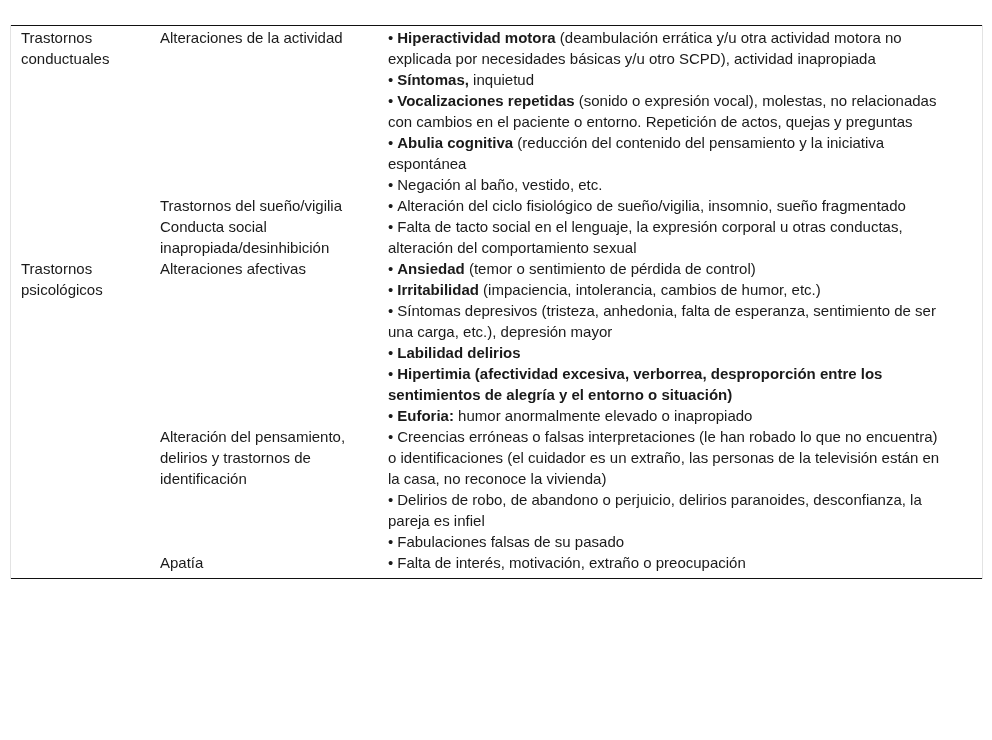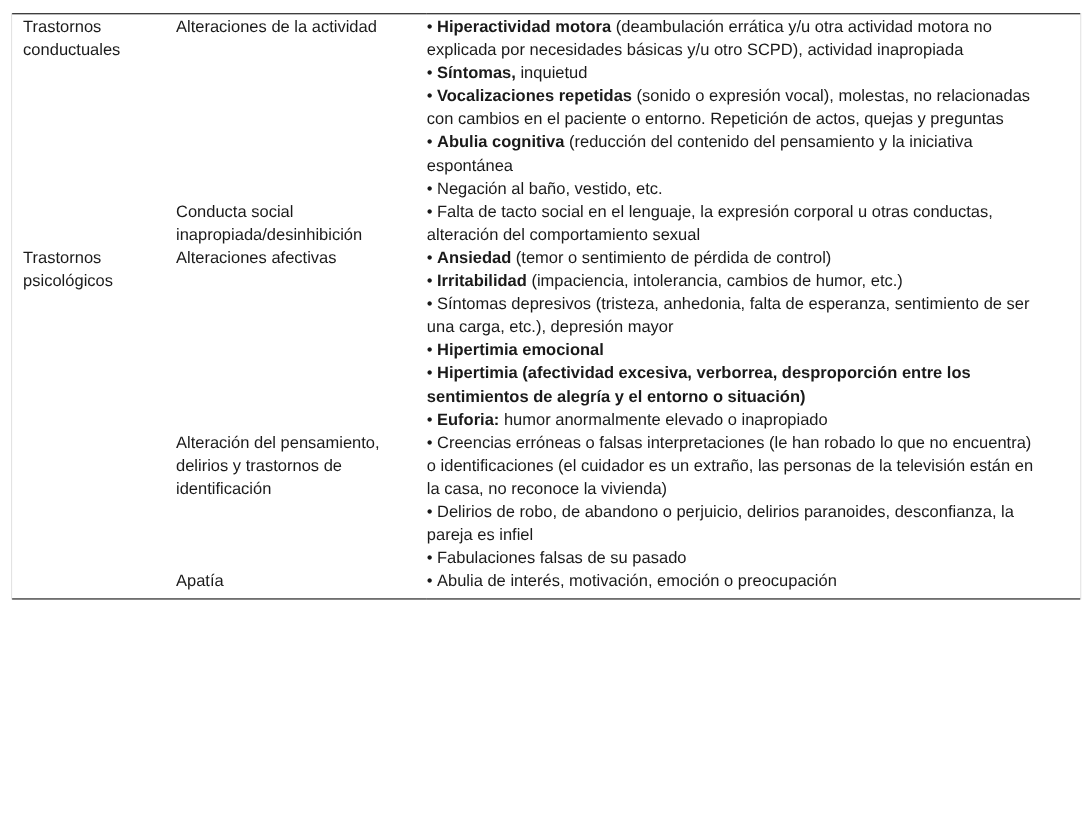--- a/index.html
+++ b/index.html
@@ -11,21 +11,21 @@
       width: 992px;
       height: 740px;
       overflow: hidden;
       font-family: "Liberation Sans", sans-serif;
       font-size: 15px;
       color: #1a1a1a;
     }
     .table-wrap {
       position: absolute;
       left: 10px;
-      top: 12px;
+      top: 25px;
       width: 971px;
       border-left: 1px solid #e3e3e3;
       border-right: 1px solid #e3e3e3;
     }
     table {
       width: 100%;
       border-collapse: collapse;
       border-top: 1.5px solid #111;
       border-bottom: 1.5px solid #111;
     }
@@ -56,48 +56,55 @@
           <td class="c3">
             <span class="bullet-line"><span class="bullet">•</span><b>Hiperactividad motora</b><span style="white-space: pre-wrap;"> (deambulación errática y/u otra actividad motora no explicada por necesidades básicas y/u otro SCPD), actividad inapropiada</span></span>
             <span class="bullet-line"><span class="bullet">•</span><b>Síntomas,</b><span style="white-space: pre-wrap;"> inquietud</span></span>
             <span class="bullet-line"><span class="bullet">•</span><b>Vocalizaciones repetidas</b><span style="white-space: pre-wrap;"> (sonido o expresión vocal), molestas, no relacionadas con cambios en el paciente o entorno. Repetición de actos, quejas y preguntas</span></span>
             <span class="bullet-line"><span class="bullet">•</span><b>Abulia cognitiva</b><span style="white-space: pre-wrap;"> (reducción del contenido del pensamiento y la iniciativa espontánea</span></span>
             <span class="bullet-line"><span class="bullet">•</span><span style="white-space: pre-wrap;">Negación al baño, vestido, etc.</span></span>
           </td>
         </tr>
         <tr>
           <td class="c1"></td>
+          <td class="c2">Trastornos del sueño/vigilia</td>
+          <td class="c3">
+            <span class="bullet-line"><span class="bullet">•</span><span style="white-space: pre-wrap;">Alteración del ciclo fisiológico de sueño/vigilia, insomnio, sueño fragmentado</span></span>
+          </td>
+        </tr>
+        <tr>
+          <td class="c1"></td>
           <td class="c2">Conducta social inapropiada/desinhibición</td>
           <td class="c3 bottom">
             <span class="bullet-line"><span class="bullet">•</span><span style="white-space: pre-wrap;">Falta de tacto social en el lenguaje, la expresión corporal u otras conductas, alteración del comportamiento sexual</span></span>
           </td>
         </tr>
         <tr>
           <td class="c1">Trastornos psicológicos</td>
           <td class="c2">Alteraciones afectivas</td>
           <td class="c3">
             <span class="bullet-line"><span class="bullet">•</span><b>Ansiedad</b><span style="white-space: pre-wrap;"> (temor o sentimiento de pérdida de control)</span></span>
             <span class="bullet-line"><span class="bullet">•</span><b>Irritabilidad</b><span style="white-space: pre-wrap;"> (impaciencia, intolerancia, cambios de humor, etc.)</span></span>
             <span class="bullet-line"><span class="bullet">•</span><span style="white-space: pre-wrap;">Síntomas depresivos (tristeza, anhedonia, falta de esperanza, sentimiento de ser una carga, etc.), depresión mayor</span></span>
-            <span class="bullet-line"><span class="bullet">•</span><b>Hipertimia emocional</b></span>
+            <span class="bullet-line"><span class="bullet">•</span><b>Labilidad delirios</b></span>
             <span class="bullet-line"><span class="bullet">•</span><b>Hipertimia</b><span style="white-space: pre-wrap; font-weight: bold;"> (afectividad excesiva, verborrea, desproporción entre los sentimientos de alegría y el entorno o situación)</span></span>
             <span class="bullet-line"><span class="bullet">•</span><b>Euforia:</b><span style="white-space: pre-wrap;"> humor anormalmente elevado o inapropiado</span></span>
           </td>
         </tr>
         <tr>
           <td class="c1"></td>
           <td class="c2">Alteración del pensamiento, delirios y trastornos de identificación</td>
           <td class="c3">
             <span class="bullet-line"><span class="bullet">•</span><span style="white-space: pre-wrap;">Creencias erróneas o falsas interpretaciones (le han robado lo que no encuentra) o identificaciones (el cuidador es un extraño, las personas de la televisión están en la casa, no reconoce la vivienda)</span></span>
             <span class="bullet-line"><span class="bullet">•</span><span style="white-space: pre-wrap;">Delirios de robo, de abandono o perjuicio, delirios paranoides, desconfianza, la pareja es infiel</span></span>
             <span class="bullet-line"><span class="bullet">•</span><span style="white-space: pre-wrap;">Fabulaciones falsas de su pasado</span></span>
           </td>
         </tr>
         <tr class="last">
           <td class="c1"></td>
           <td class="c2">Apatía</td>
           <td class="c3">
-            <span class="bullet-line"><span class="bullet">•</span><span style="white-space: pre-wrap;">Abulia de interés, motivación, emoción o preocupación</span></span>
+            <span class="bullet-line"><span class="bullet">•</span><span style="white-space: pre-wrap;">Falta de interés, motivación, extraño o preocupación</span></span>
           </td>
         </tr>
       </tbody>
   </table>
 </div>
 
 </body></html>

